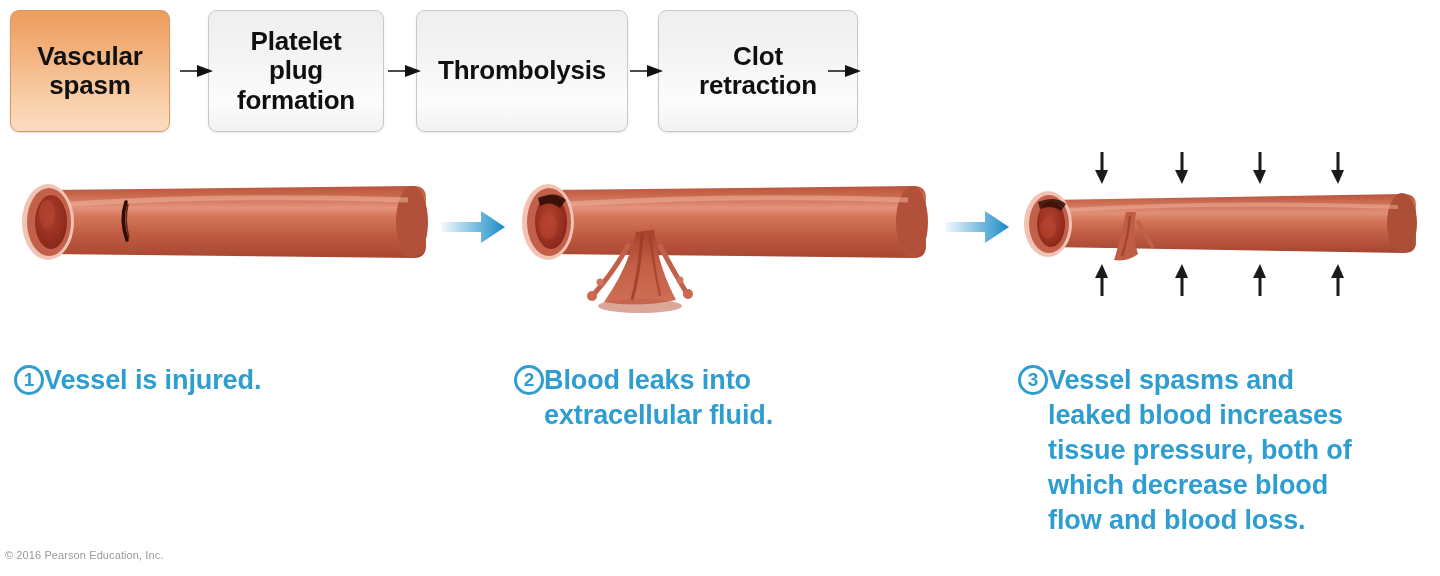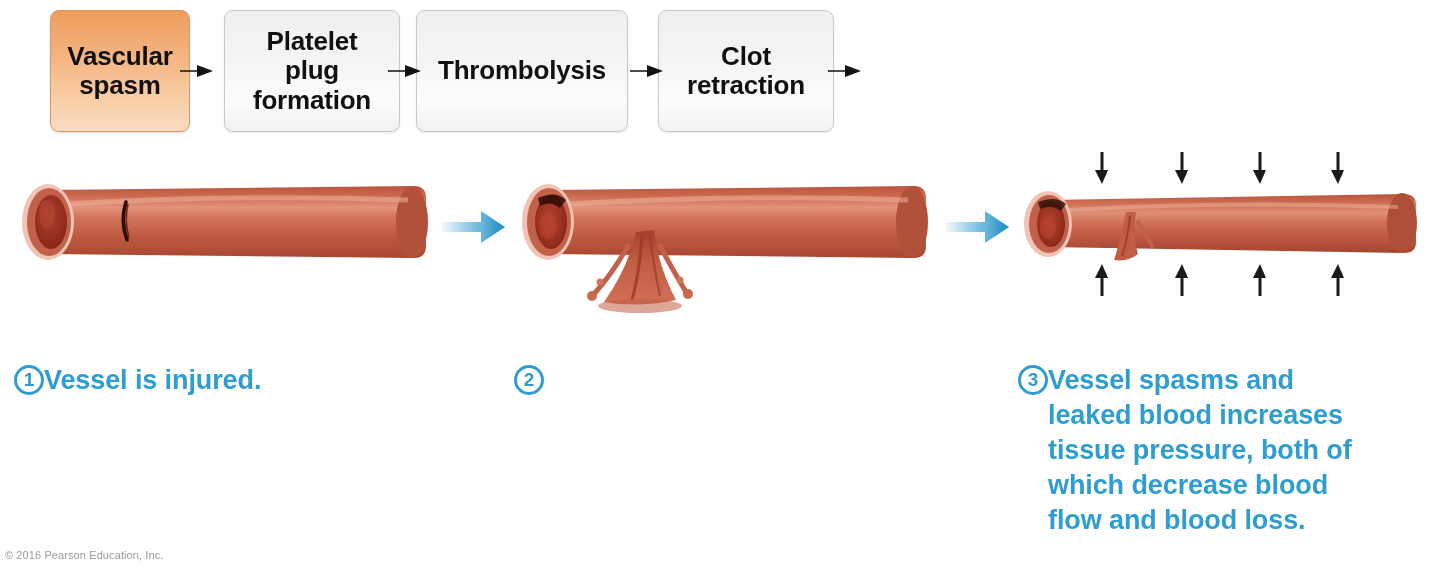--- a/index.html
+++ b/index.html
@@ -118,33 +118,33 @@
     color: #9a9a9a;
     font-family: "Liberation Sans", sans-serif;
     letter-spacing: 0.1px;
   }
 </style>
 </head>
 <body>
 
 <div id="flowchart">
 
-  <div class="flow-box highlight" id="fb0" style="left: 10px; width: 140px; margin-left: 40px;">
+  <div class="flow-box highlight" id="fb0" style="left: 10px; width: 160px;">
     <span class="flow-label">Vascular
 spasm</span>
   </div>
-  <div class="flow-box" id="fb1" style="left: 224px; width: 176px;">
+  <div class="flow-box" id="fb1" style="left: 208px; width: 176px;">
     <span class="flow-label">Platelet
 plug
 formation</span>
   </div>
   <div class="flow-box" id="fb2" style="left: 416px; width: 212px;">
     <span class="flow-label">Thrombolysis</span>
   </div>
-  <div class="flow-box" id="fb3" style="left: 658px; width: 176px;">
+  <div class="flow-box" id="fb3" style="left: 658px; width: 200px;">
     <span class="flow-label">Clot
 retraction</span>
   </div>
 
   <div class="flow-arrow" id="fa0" style="left: 180px;">
     <svg width="34" height="16" viewBox="0 0 34 16">
         <path d="M0 7.2 L17 7.2 L17 2 L33 8 L17 14 L17 8.8 L0 8.8 Z" fill="#111"></path>
       </svg>
   </div>
   <div class="flow-arrow" id="fa1" style="left: 388px;">
@@ -344,20 +344,22 @@
   </div>
 </div>
 
 <div id="captions">
   <div class="caption" id="cp0" style="left: 14px; width: 460px;">
     <span class="step-circle">1</span>
     <span class="caption-text">Vessel is injured.</span>
   </div>
   <div class="caption" id="cp1" style="left: 514px; width: 470px;">
     <span class="step-circle">2</span>
+    <span class="caption-text">Blood leaks into
+extracellular fluid.</span>
   </div>
   <div class="caption" id="cp2" style="left: 1018px; width: 420px;">
     <span class="step-circle">3</span>
     <span class="caption-text">Vessel spasms and
 leaked blood increases
 tissue pressure, both of
 which decrease blood
 flow and blood loss.</span>
   </div>
 </div>

